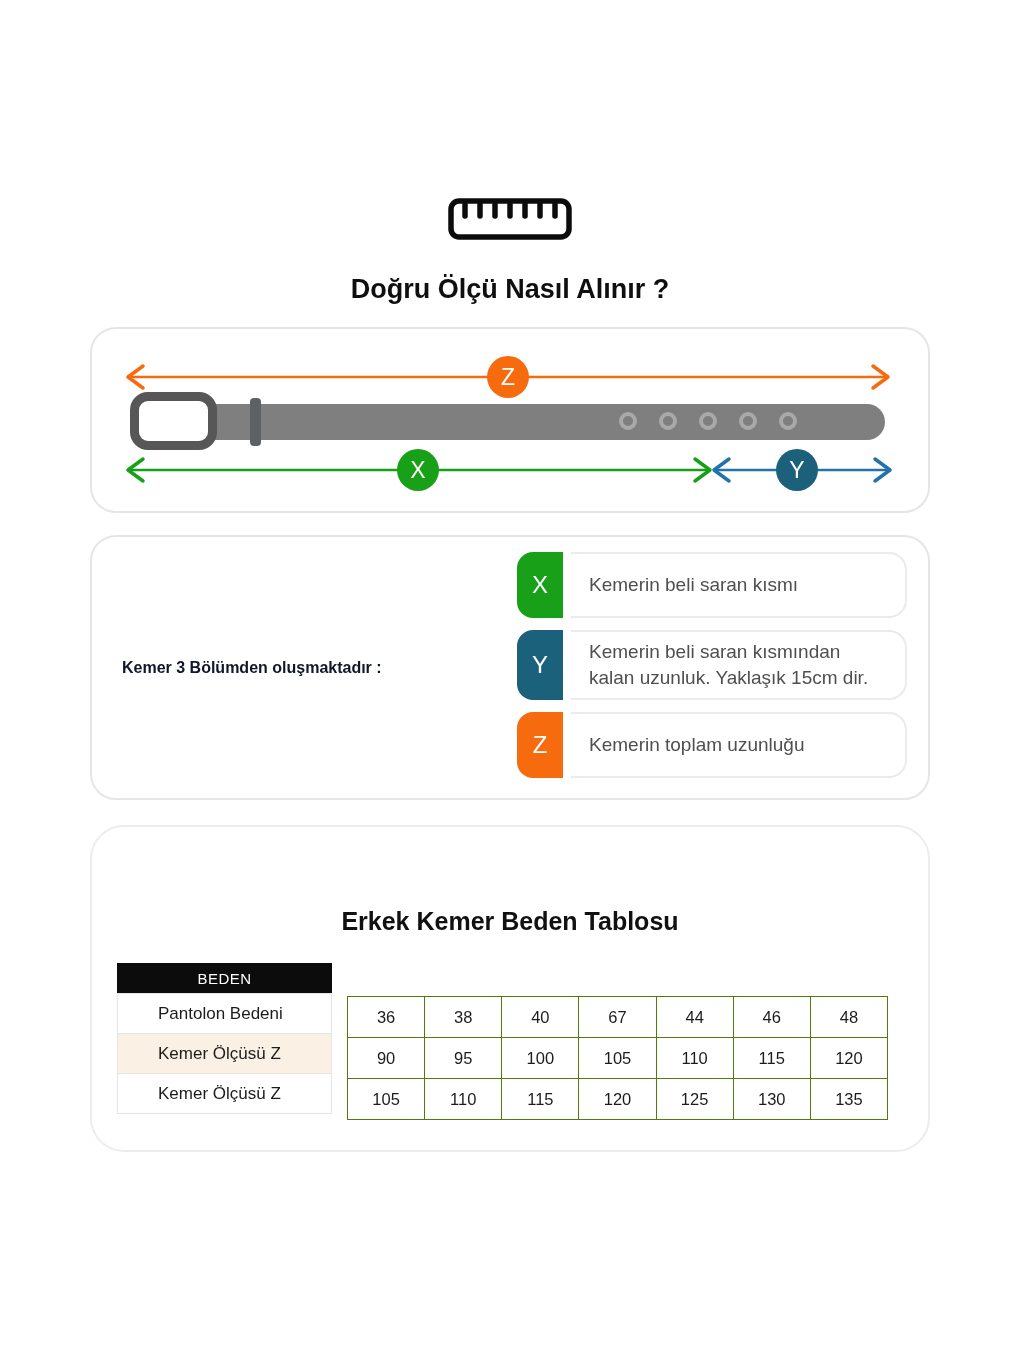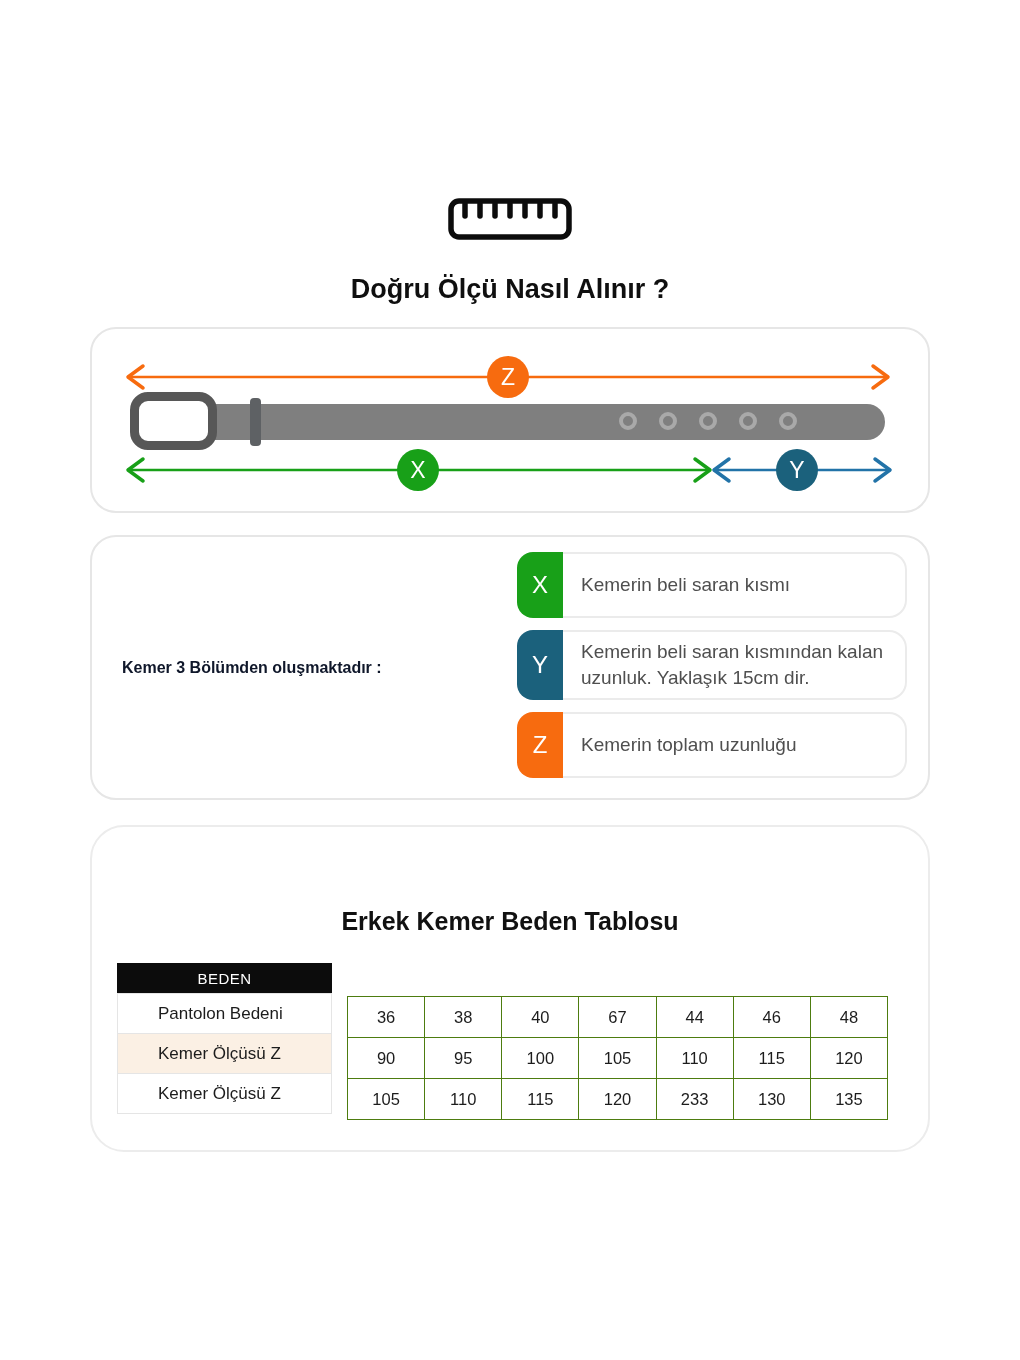--- a/index.html
+++ b/index.html
@@ -66,21 +66,21 @@
     display:flex; align-items:center; justify-content:center;
     color:#fff; font-size:24px; font-weight:400;
   }
   .tab-x { background:#18a018; }
   .tab-y { background:#1b617c; }
   .tab-z { background:#f76b0f; }
   .legend-box {
     flex:1; background:#fff; border:2px solid #ebebeb; border-left:none;
     border-radius:0 18px 18px 0;
     display:flex; align-items:center; padding:0 18px;
-    font-size:19px; color:#4f4f4f; line-height:1.35;
+    font-size:19px; color:#4f4f4f; line-height:1.35;margin-left:8px;
   }
   .row-x { height:66px; } .row-y { height:70px; } .row-z { height:66px; }
 
   
   .table-title {
     position:absolute; top:80px; left:0; width:100%;
     text-align:center; font-size:25px; font-weight:bold; color:#111;
   }
   .label-col { position:absolute; left:25px; top:136px; width:215px; }
   .label-head {
@@ -210,19 +210,19 @@
         <td class="hl">105</td>
         <td class="hl">110</td>
         <td class="hl">115</td>
         <td class="hl">120</td>
       </tr>
       <tr>
         <td>105</td>
         <td>110</td>
         <td>115</td>
         <td>120</td>
-        <td>233</td>
+        <td>125</td>
         <td>130</td>
         <td>135</td>
       </tr>
     </tbody>
   </table>
 </div>
 
 </body></html>

